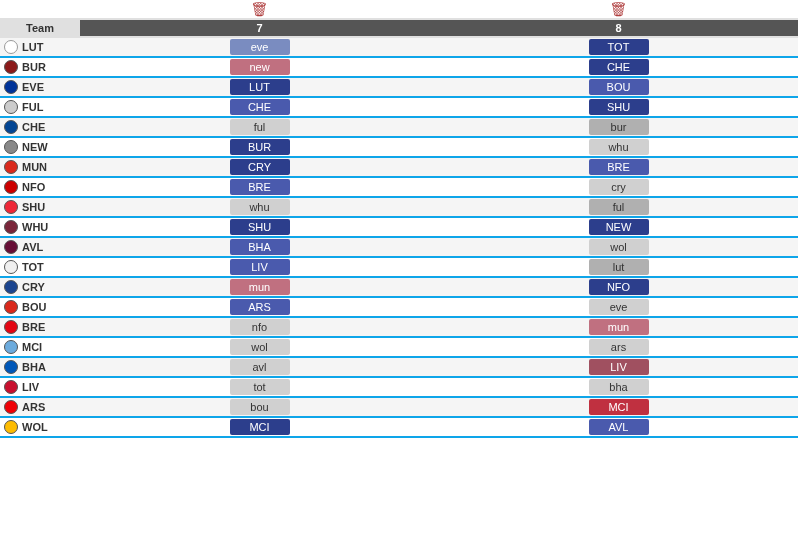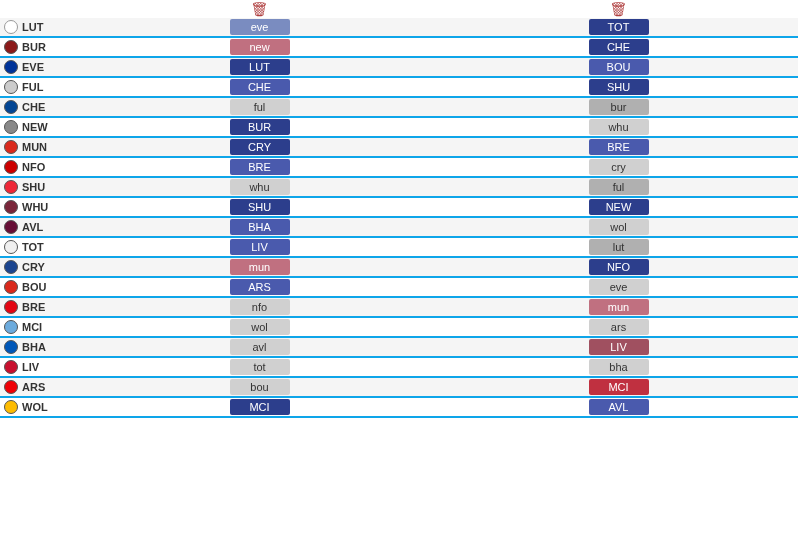--- a/index.html
+++ b/index.html
@@ -108,20 +108,31 @@
   <div class="top-icons-row">
     <div class="col-team"></div>
     <div class="col-gw" style="text-align:center;">
       <span class="trash-icon">🗑</span>
     </div>
     <div class="col-gw" style="text-align:center;">
       <span class="trash-icon">🗑</span>
     </div>
   </div>
 
+  <div class="header-row">
+    <div class="col-team">
+      <span>Team</span>
+    </div>
+    <div class="col-gw gw-label">
+      <span>7</span>
+    </div>
+    <div class="col-gw gw-label">
+      <span>8</span>
+    </div>
+  </div>
 
   <div id="data-rows">
       <div class="data-row" style="background: rgb(245, 245, 245);">
         <div class="team-cell">
           <div style="width: 14px; height: 14px; border-radius: 50%; background-color: rgb(255, 255, 255); border: 1px solid rgb(153, 153, 153); flex-shrink: 0;"></div>
           <span style="font-weight: bold; font-size: 11px;">LUT</span>
         </div>
         <div class="fixture-cell">
           <span class="fixture-bar bar-light-blue">eve</span>
         </div>

